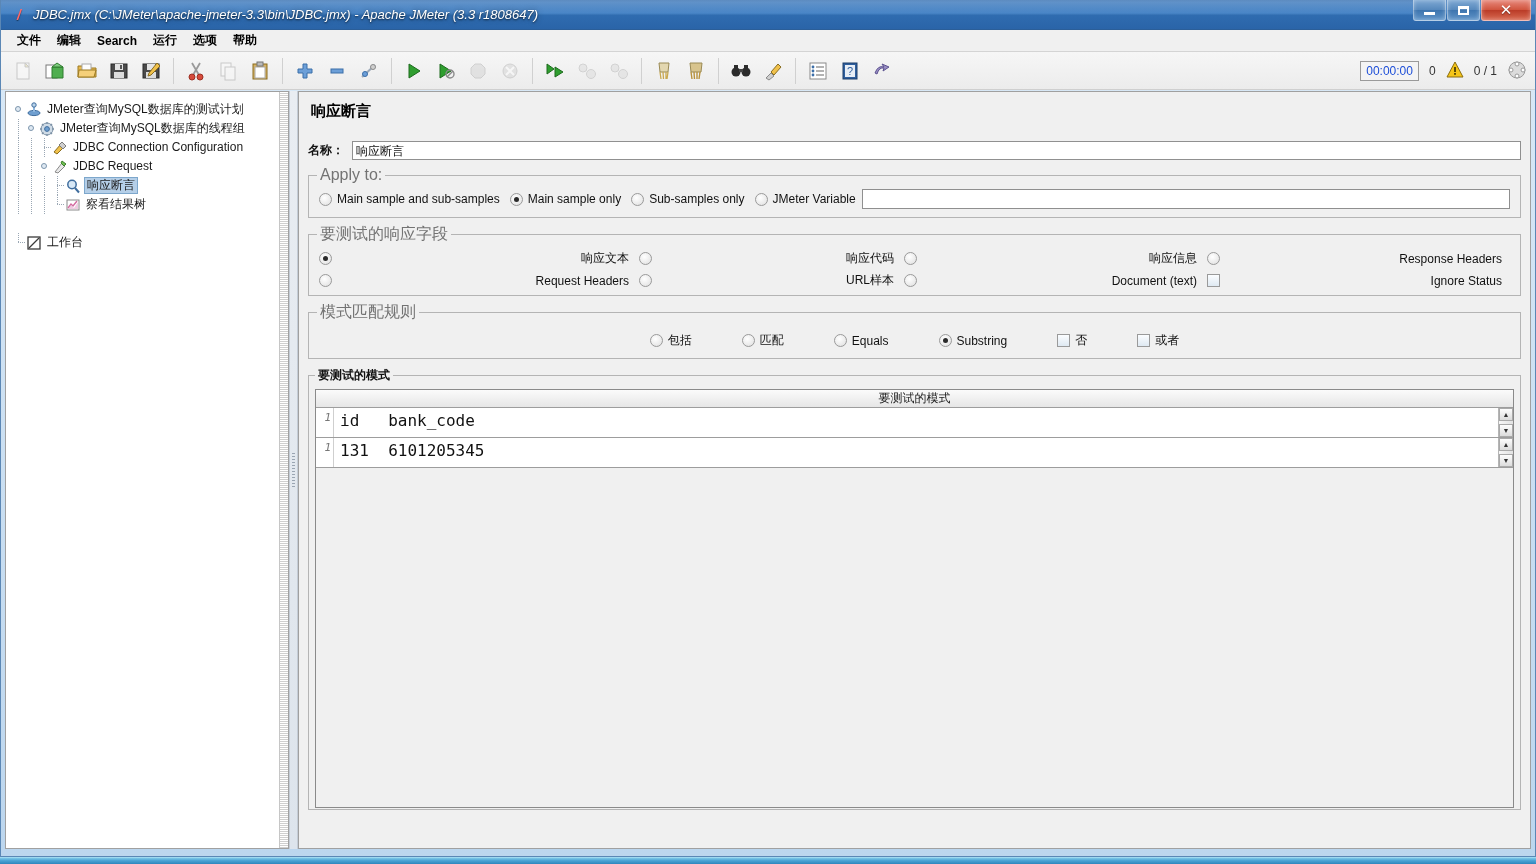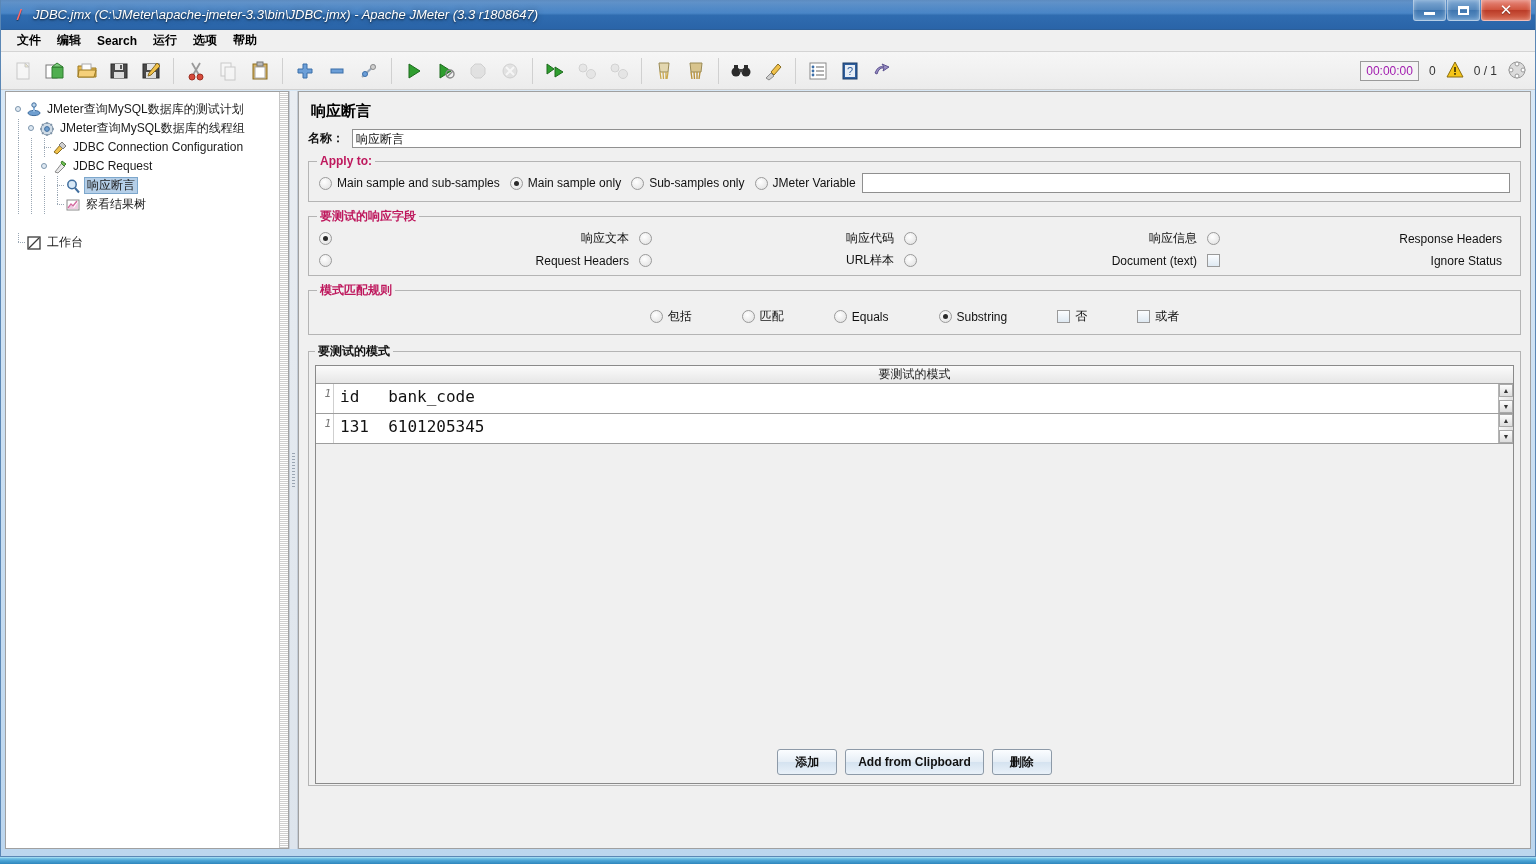--- a/index.html
+++ b/index.html
@@ -109,21 +109,21 @@
 
   #tb-right {
     position: absolute; right: 8px; top: 0; height: 38px;
     display: flex; align-items: center; gap: 10px;
   }
   #timer-box {
     border: 1px solid #9a9a9a;
     background: #f4f4f4;
     padding: 2px 5px;
     font-size: 12px;
-    color: #a21caf;
+    color: #1d4ed8;
     font-family: "Liberation Sans", sans-serif;
   }
   .count-txt { font-size: 12px; color: #333; }
 
   
   #body-split {
     position: absolute; left: 4px; top: 91px; right: 4px; bottom: 7px;
     display: flex;
   }
   #tree-panel {
@@ -199,39 +199,39 @@
   .tlabel { font-size: 12px; color: #1a1a1a; padding: 0 2px; line-height: 15px; }
   .tlabel.selected { background: #b5cfe8; border: 1px solid #7da7cc; padding: 0 2px; }
 
   
   #panel-title {
     font-size: 15px; font-weight: bold; color: #000;
     padding: 10px 0 8px 12px;
   }
   .field-row {
     display: flex; align-items: center;
-    margin: 0 9px 3px 9px;
+    margin: 12px 9px 3px 9px;
   }
   .field-label { font-size: 12px; font-weight: bold; color: #111; width: 44px; flex: none; }
   .field-input {
     flex: 1; height: 19px;
     background: #fff; border: 1px solid #909090;
     font-size: 12px; color: #111;
     padding: 1px 3px;
     line-height: 16px;
   }
 
   fieldset.grp {
     margin: 6px 9px 0 9px;
     border: 1px solid #b4b4b4;
     padding: 3px 8px 6px 8px;
     background: #f0f0f0;
   }
   fieldset.grp > legend {
-    font-size: 12px; font-weight: bold; color: #be185d;
+    font-size: 16px; font-weight: normal; color: #737373;
     padding: 0 3px;
   }
 
   .radio, .checkbox {
     width: 13px; height: 13px; flex: none;
     margin-right: 5px;
     display: inline-block; position: relative;
   }
   .radio {
     border-radius: 50%;
@@ -844,24 +844,19 @@
             <div class="prow-cell">131  6101205345</div>
             <div class="prow-sb">
               <div class="sb-arrow">▲</div>
               <div class="sb-arrow">▼</div>
             </div>
           </div>
 
           <div id="table-rest"></div>
         </div>
 
-        <div id="btn-row">
-          <div class="jbtn">添加</div>
-          <div class="jbtn">Add from Clipboard</div>
-          <div class="jbtn">删除</div>
-        </div>
       </fieldset>
 
     </div>
   </div>
 </div>
 
 <div id="taskbar"></div>
 
 </body></html>

